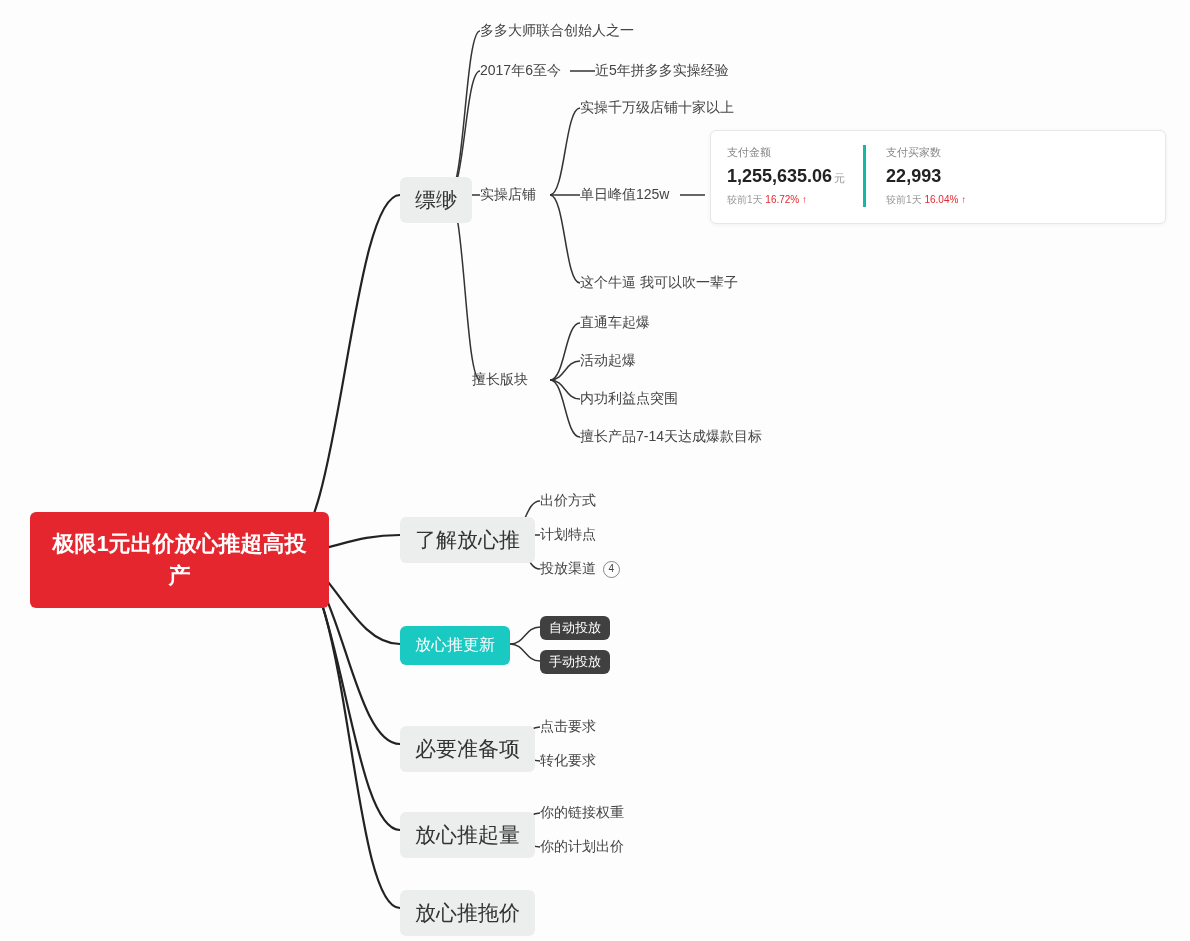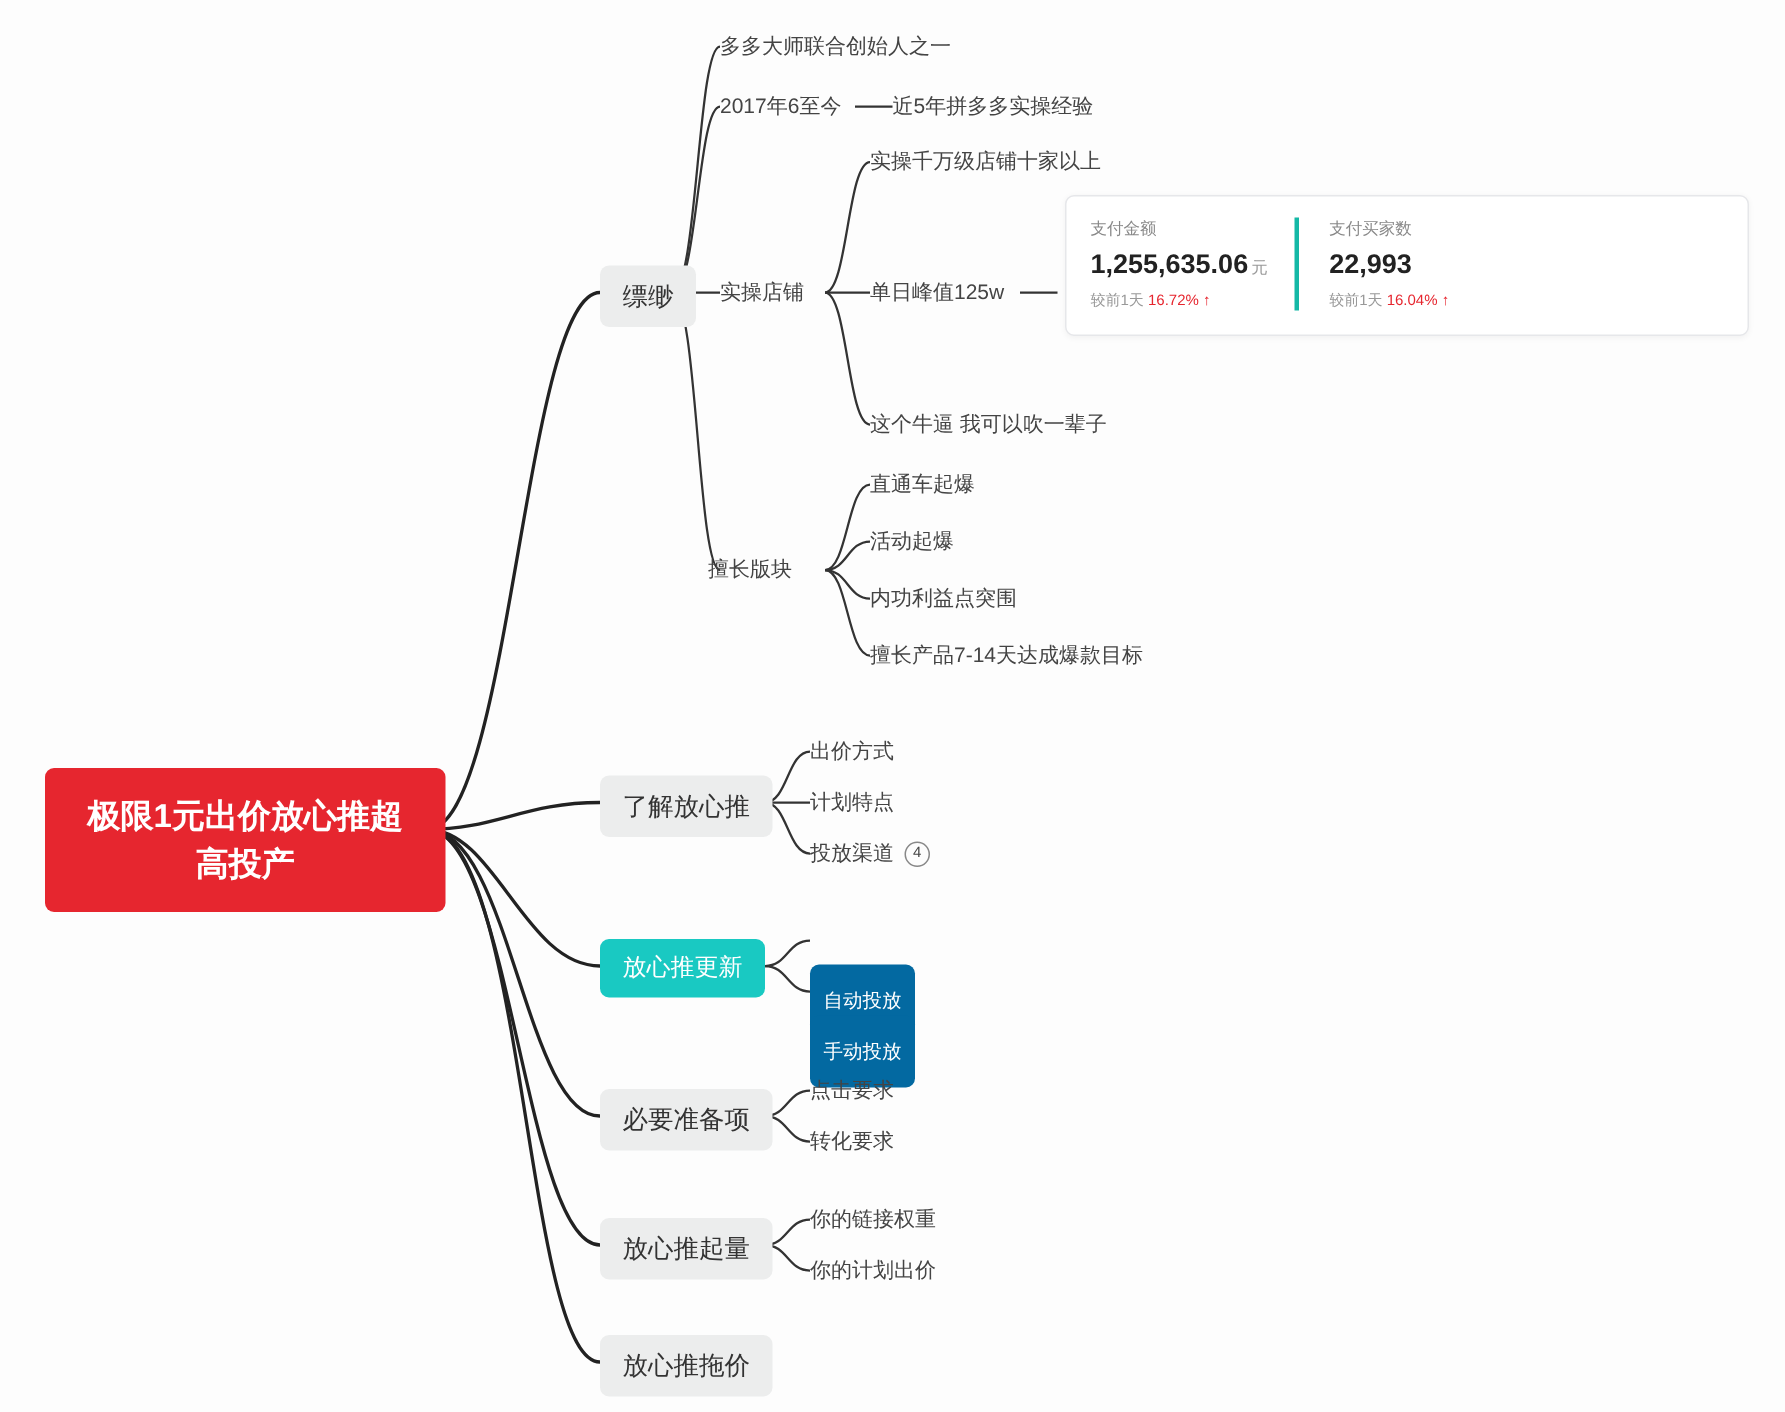--- a/index.html
+++ b/index.html
@@ -3,23 +3,23 @@
 <meta charset="utf-8">
 <style>
   html,body{margin:0;padding:0;background:#fdfdfd;font-family:"Microsoft YaHei","PingFang SC",Arial,sans-serif;}
   #stage{position:relative;width:1190px;height:941px;}
   svg.connectors{position:absolute;left:0;top:0;width:1190px;height:941px;pointer-events:none;}
   svg.connectors path{fill:none;stroke:#222;stroke-width:2.2;}
   svg.connectors path.thin{stroke-width:1.5;stroke:#333;}
 
   .node{position:absolute;font-size:14px;color:#333;border-radius:6px;padding:5px 10px;white-space:nowrap;box-sizing:border-box;text-align:center;}
   .root{background:#e6262f;color:#fff;font-size:22px;font-weight:600;padding:16px 22px;white-space:normal;line-height:1.45;}
-  .grey{background:#eceded;font-size:17px;padding:9px 15px;}
+  .grey{background:#eceded;font-size:21px;padding:9px 15px;}
   .teal{background:#19c9c2;color:#fff;font-size:16px;padding:9px 15px;}
-  .tealSm{background:#0369a1;color:#fff;font-size:13px;padding:15px 9px;margin-top:27px;}
+  .tealSm{background:#404040;color:#fff;font-size:13px;padding:3px 9px;}
   .plain{font-size:14px;color:#444;padding:0;}
 
   .badge{display:inline-block;border:1px solid #888;border-radius:50%;width:15px;height:15px;line-height:14px;font-size:10px;text-align:center;vertical-align:middle;margin-left:3px;color:#444;}
 
   .card{position:absolute;background:#fff;border:1px solid #e6e7ea;border-radius:6px;box-shadow:0 1px 4px rgba(0,0,0,0.05);padding:14px 18px 16px 16px;font-size:12px;color:#555;}
   .card .title{font-size:12px;color:#444;border-left:3px solid #3b7cff;padding-left:6px;margin-bottom:14px;}
   .card .title small{color:#aaa;font-size:10px;margin-left:6px;}
   .card .cols{display:flex;gap:20px;}
   .card .col{border-right:3px solid #14b8a6;padding-right:18px;}
   .card .col:last-child{border-right:none;padding-right:0;}
@@ -68,21 +68,21 @@
   <path class="thin" d="M510 644 C525 644 525 627 540 627"></path>
   <path class="thin" d="M510 644 C525 644 525 661 540 661"></path>
 
   <path class="thin" d="M510 744 C525 744 525 727 540 727"></path>
   <path class="thin" d="M510 744 C525 744 525 761 540 761"></path>
 
   <path class="thin" d="M510 830 C525 830 525 813 540 813"></path>
   <path class="thin" d="M510 830 C525 830 525 847 540 847"></path>
 </svg>
 
-<div class="node root" style="left:30px;top:512px;width:267px;">
+<div class="node root" style="left:30px;top:512px;width:299px;">
   <span>极限1元出价放心推超高投产</span>
 </div>
 
 <div class="node grey" style="left:400px;top:177px;"><span>缥缈</span></div>
 <div class="node grey" style="left:400px;top:517px;"><span>了解放心推</span></div>
 <div class="node teal" style="left:400px;top:626px;"><span>放心推更新</span></div>
 <div class="node grey" style="left:400px;top:726px;"><span>必要准备项</span></div>
 <div class="node grey" style="left:400px;top:812px;"><span>放心推起量</span></div>
 <div class="node grey" style="left:400px;top:890px;"><span>放心推拖价</span></div>
 

